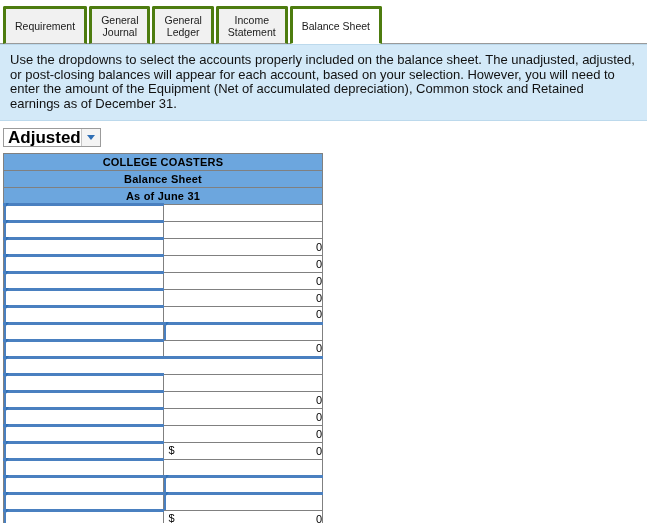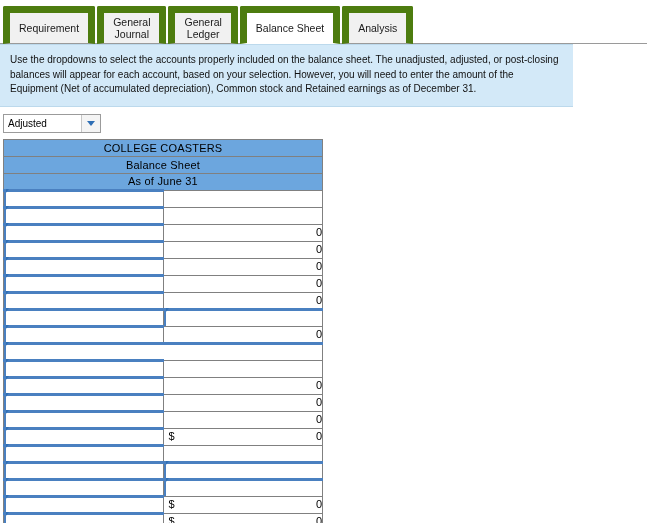--- a/index.html
+++ b/index.html
@@ -25,21 +25,21 @@
     content: "";
     position: absolute;
     left: 0; right: 0; bottom: 0;
     height: 1px;
     background: #9a9a9a;
   }
   .tab {
     position: relative;
     height: 38px;
     margin-right: 2px;
-    border: 7px solid #4d7c0f;
+    border: 3px solid #4d7c0f;
     border-bottom: 1px solid #9a9a9a;
     background: #f1f1f1;
     color: #1a1a1a;
     font-size: 10.5px;
     line-height: 12px;
     display: flex;
     align-items: center;
     justify-content: center;
     text-align: center;
     padding: 0 9px;
@@ -49,26 +49,26 @@
     cursor: default;
   }
   .tab.active {
     background: #ffffff;
     border-bottom: 1px solid #ffffff;
     z-index: 3;
   }
 
   
   .banner {
-    width: 573px;
+    width: 647px;
     background: #d3e9f8;
     border-top: 1px solid #bcd9ec;
     border-bottom: 1px solid #bcd9ec;
     padding: 8px 10px 9px 10px;
-    font-size: 10px;
+    font-size: 13px;
     line-height: 14.5px;
     color: #111111;
   }
 
   
   .selectrow {
     padding: 7px 0 6px 3px;
     display: flex;
     align-items: center;
   }
@@ -78,22 +78,22 @@
     border: 1px solid #9b9b9b;
     background: #ffffff;
     display: flex;
     align-items: stretch;
   }
   .ddl-value {
     flex: 1 1 auto;
     display: flex;
     align-items: center;
     padding-left: 4px;
-    font-size: 10px;
-    font-weight: normal;
+    font-size: 17px;
+    font-weight: bold;
     color: #000000;
   }
   .ddl-btn {
     width: 19px;
     border-left: 1px solid #c6c6c6;
     background: #f4f4f4;
     display: flex;
     align-items: center;
     justify-content: center;
   }
@@ -118,21 +118,21 @@
     border: 1px solid #808080;
     font-size: 11px;
     color: #000000;
   }
   .c-acct { width: 250px; }
   .c-val  { width: 70px; }
 
   .hdr {
     background: #6ca6de;
     text-align: center;
-    font-weight: normal;
+    font-weight: bold;
     font-size: 11.2px;
     color: #111111;
     letter-spacing: .2px;
   }
 
   
   .ddcell {
     position: relative;
     background: #ffffff;
     border-top: 3px solid #4a80c0 !important;
@@ -175,22 +175,23 @@
 </style>
 </head>
 <body>
 
 <div class="tabbar" id="tabbar">
     <div class="tab">Requirement</div>
     <div class="tab">General
 Journal</div>
     <div class="tab">General
 Ledger</div>
+    <div class="tab">Income
+Statement</div>
     <div class="tab active">Balance Sheet</div>
-    <div class="tab">Analysis</div>
   </div>
 
 <div class="banner">Use the dropdowns to select the accounts properly included on the balance sheet. The unadjusted, adjusted, or post-closing balances will appear for each account, based on your selection. However, you will need to enter the amount of the Equipment (Net of accumulated depreciation), Common stock and Retained earnings as of December 31.</div>
 
 <div class="selectrow">
   <div class="ddl">
     <span class="ddl-value">Adjusted</span>
     <span class="ddl-btn">
       <span class="caret"></span>
     </span>

